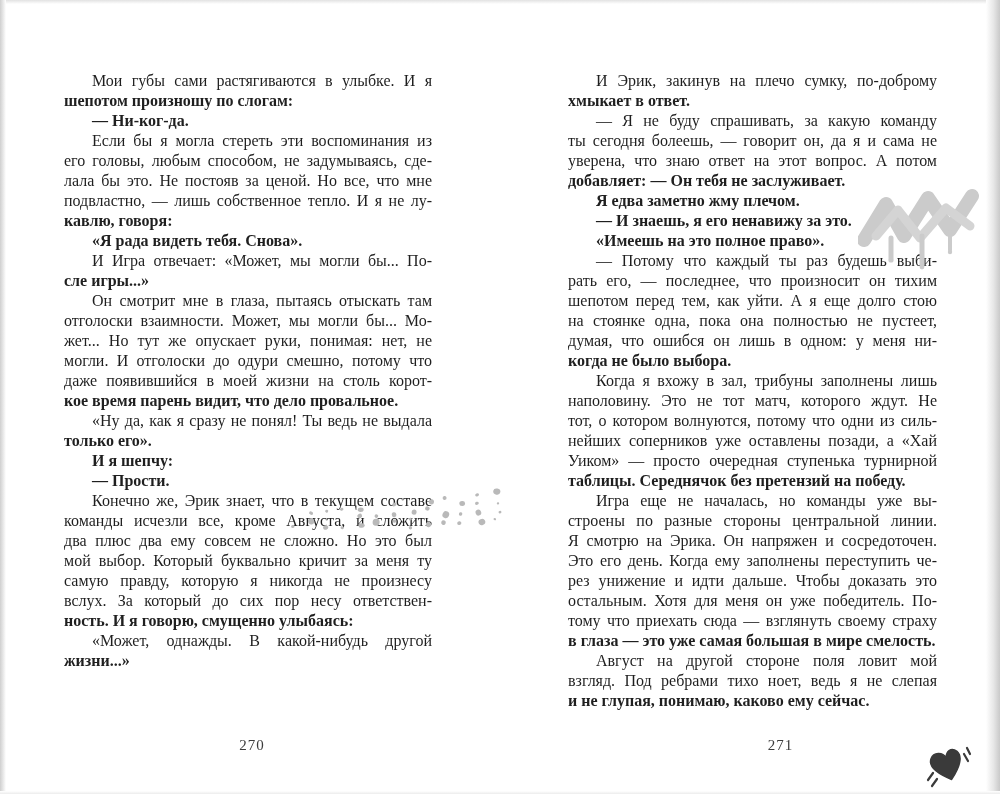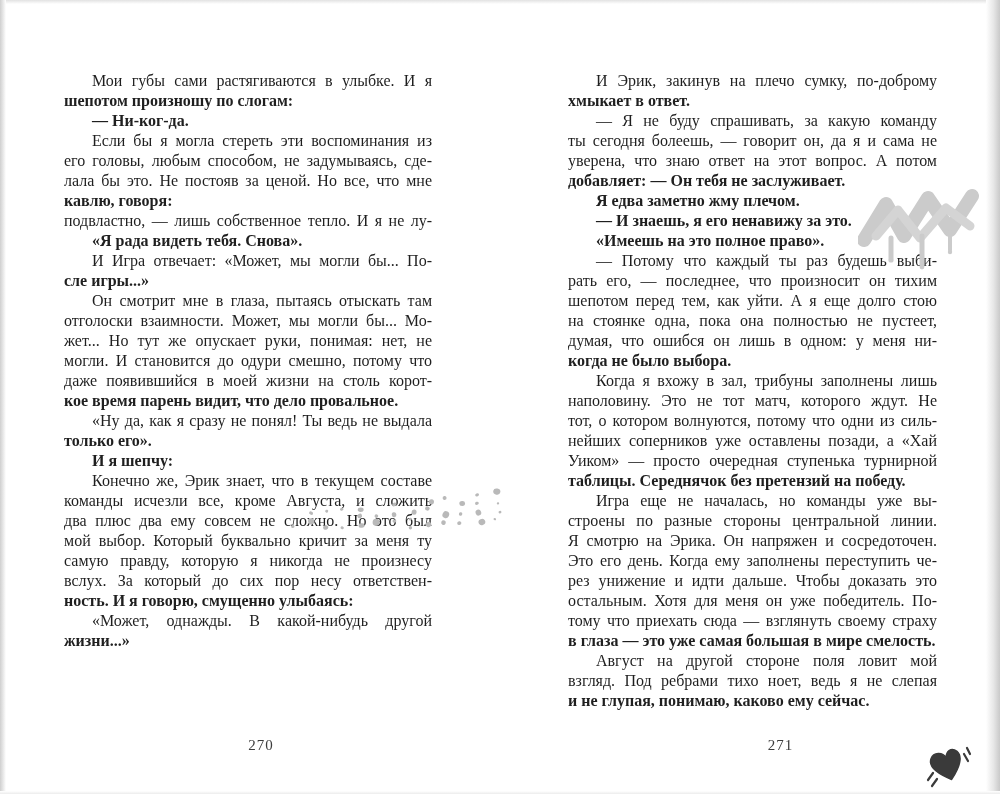--- a/index.html
+++ b/index.html
@@ -29,21 +29,21 @@
     text-align:justify;text-align-last:justify;
     height:20px;overflow:hidden;white-space:normal;
   }
   .line.first{text-indent:28px;}
   .line.last{text-align:left;text-align-last:left;font-weight:bold;}
 
   .pagenum{
     position:absolute;top:737px;text-align:center;
     font-size:15px;color:#3c3c3c;letter-spacing:1px;
   }
-  .pagenum.left{left:77px;width:368px;}
+  .pagenum.left{left:68px;width:368px;}
   .pagenum.right{left:596px;width:369px;}
 
   .deco{position:absolute;}
   #dots-spray{left:283px;top:472px;width:230px;height:58px;}
   #graffiti-spray{left:858px;top:186px;width:130px;height:84px;}
   #heart-doodle{left:922px;top:744px;width:52px;height:50px;}
 </style>
 </head>
 <body>
 
@@ -59,44 +59,47 @@
         <div class="line first">Мои губы сами растягиваются в улыбке. И я</div>
         <div class="line last">шепотом произношу по слогам:</div>
       </div>
       <div>
         <div class="line first last">— Ни-ког-да.</div>
       </div>
       <div>
         <div class="line first">Если бы я могла стереть эти воспоминания из</div>
         <div class="line">его головы, любым способом, не задумываясь, сде-</div>
         <div class="line">лала бы это. Не постояв за ценой. Но все, что мне</div>
+        <div class="line">подвластно, — лишь собственное тепло. И я не лу-</div>
         <div class="line last">кавлю, говоря:</div>
-        <div class="line">подвластно, — лишь собственное тепло. И я не лу-</div>
       </div>
       <div>
         <div class="line first last">«Я рада видеть тебя. Снова».</div>
       </div>
       <div>
         <div class="line first">И Игра отвечает: «Может, мы могли бы... По-</div>
         <div class="line last">сле игры...»</div>
       </div>
       <div>
         <div class="line first">Он смотрит мне в глаза, пытаясь отыскать там</div>
         <div class="line">отголоски взаимности. Может, мы могли бы... Мо-</div>
         <div class="line">жет... Но тут же опускает руки, понимая: нет, не</div>
-        <div class="line">могли. И становится до одури смешно, потому что</div>
+        <div class="line">могли. И отголоски до одури смешно, потому что</div>
         <div class="line">даже появившийся в моей жизни на столь корот-</div>
         <div class="line last">кое время парень видит, что дело провальное.</div>
       </div>
       <div>
         <div class="line first">«Ну да, как я сразу не понял! Ты ведь не выдала</div>
         <div class="line last">только его».</div>
       </div>
       <div>
         <div class="line first last">И я шепчу:</div>
+      </div>
+      <div>
+        <div class="line first last">— Прости.</div>
       </div>
       <div>
         <div class="line first">Конечно же, Эрик знает, что в текущем составе</div>
         <div class="line">команды исчезли все, кроме Августа, и сложить</div>
         <div class="line">два плюс два ему совсем не сложно. Но это был</div>
         <div class="line">мой выбор. Который буквально кричит за меня ту</div>
         <div class="line">самую правду, которую я никогда не произнесу</div>
         <div class="line">вслух. За который до сих пор несу ответствен-</div>
         <div class="line last">ность. И я говорю, смущенно улыбаясь:</div>
       </div>

